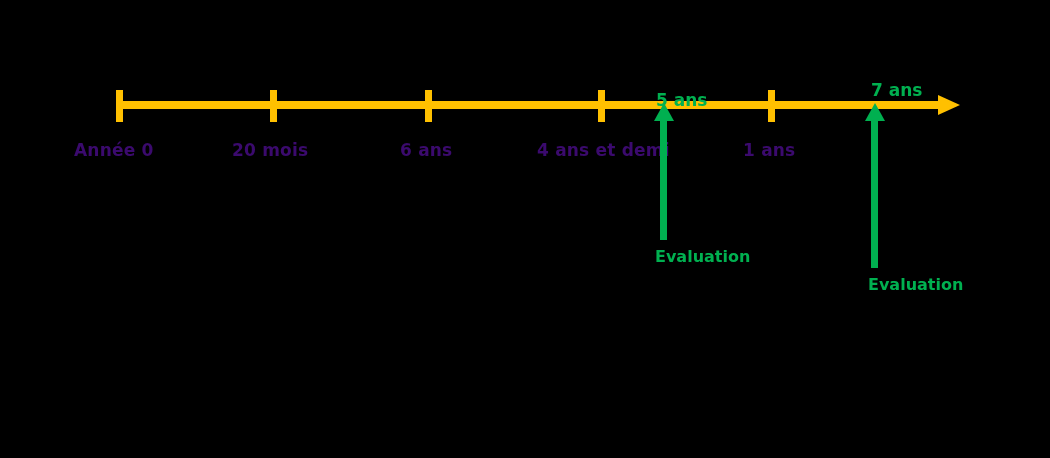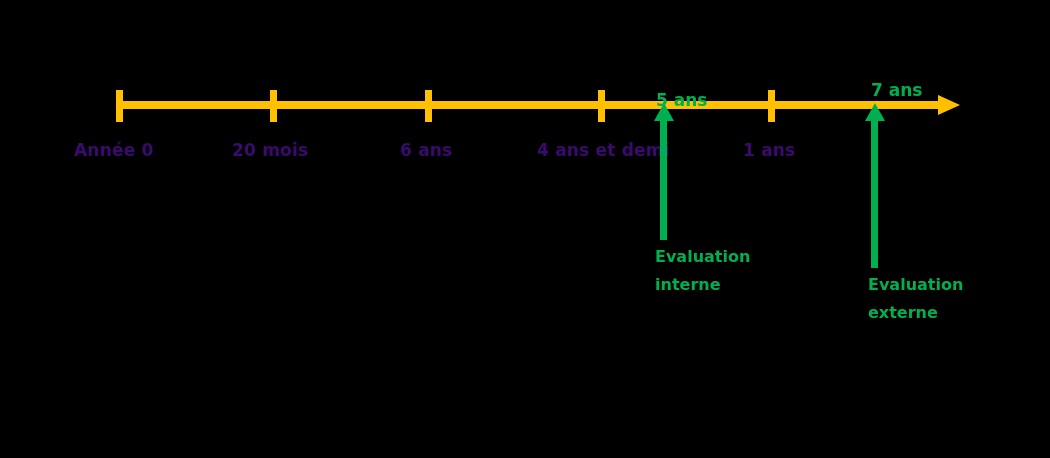--- a/index.html
+++ b/index.html
@@ -78,20 +78,21 @@
     font-weight: bold;
     white-space: nowrap;
   }
   .eval-caption {
     position: absolute;
     color: #00B050;
     font-size: 16px;
     font-weight: bold;
     line-height: 28px;
     white-space: nowrap;
+    text-align: center;
   }
 </style>
 </head>
 <body>
 
 <div id="canvas">
 
   <div class="axis-line"></div>
   <div class="axis-arrowhead"></div>
 
@@ -105,24 +106,22 @@
   <div class="tick-label" style="left:232px">20 mois</div>
   <div class="tick-label" style="left:400px">6 ans</div>
   <div class="tick-label" style="left:537px">4 ans et demi</div>
   <div class="tick-label" style="left:743px">1 ans</div>
 
   <div class="eval-shaft" style="left:660px; top:118px; height:122px;"></div>
   <div class="eval-arrowhead" style="left:654px; top:103px;"></div>
   <div class="eval-top-label" style="left:656px; top:80px;margin-top:10px;">5 ans</div>
   <div class="eval-caption" style="left:655px; top:243px;">
     <div>Evaluation</div>
-    <div>interne</div>
   </div>
 
   <div class="eval-shaft" style="left:871px; top:118px; height:150px;"></div>
   <div class="eval-arrowhead" style="left:865px; top:103px;"></div>
   <div class="eval-top-label" style="left:871px; top:80px;">7 ans</div>
   <div class="eval-caption" style="left:868px; top:271px;">
     <div>Evaluation</div>
-    <div>externe</div>
   </div>
 
 </div>
 
 </body></html>

